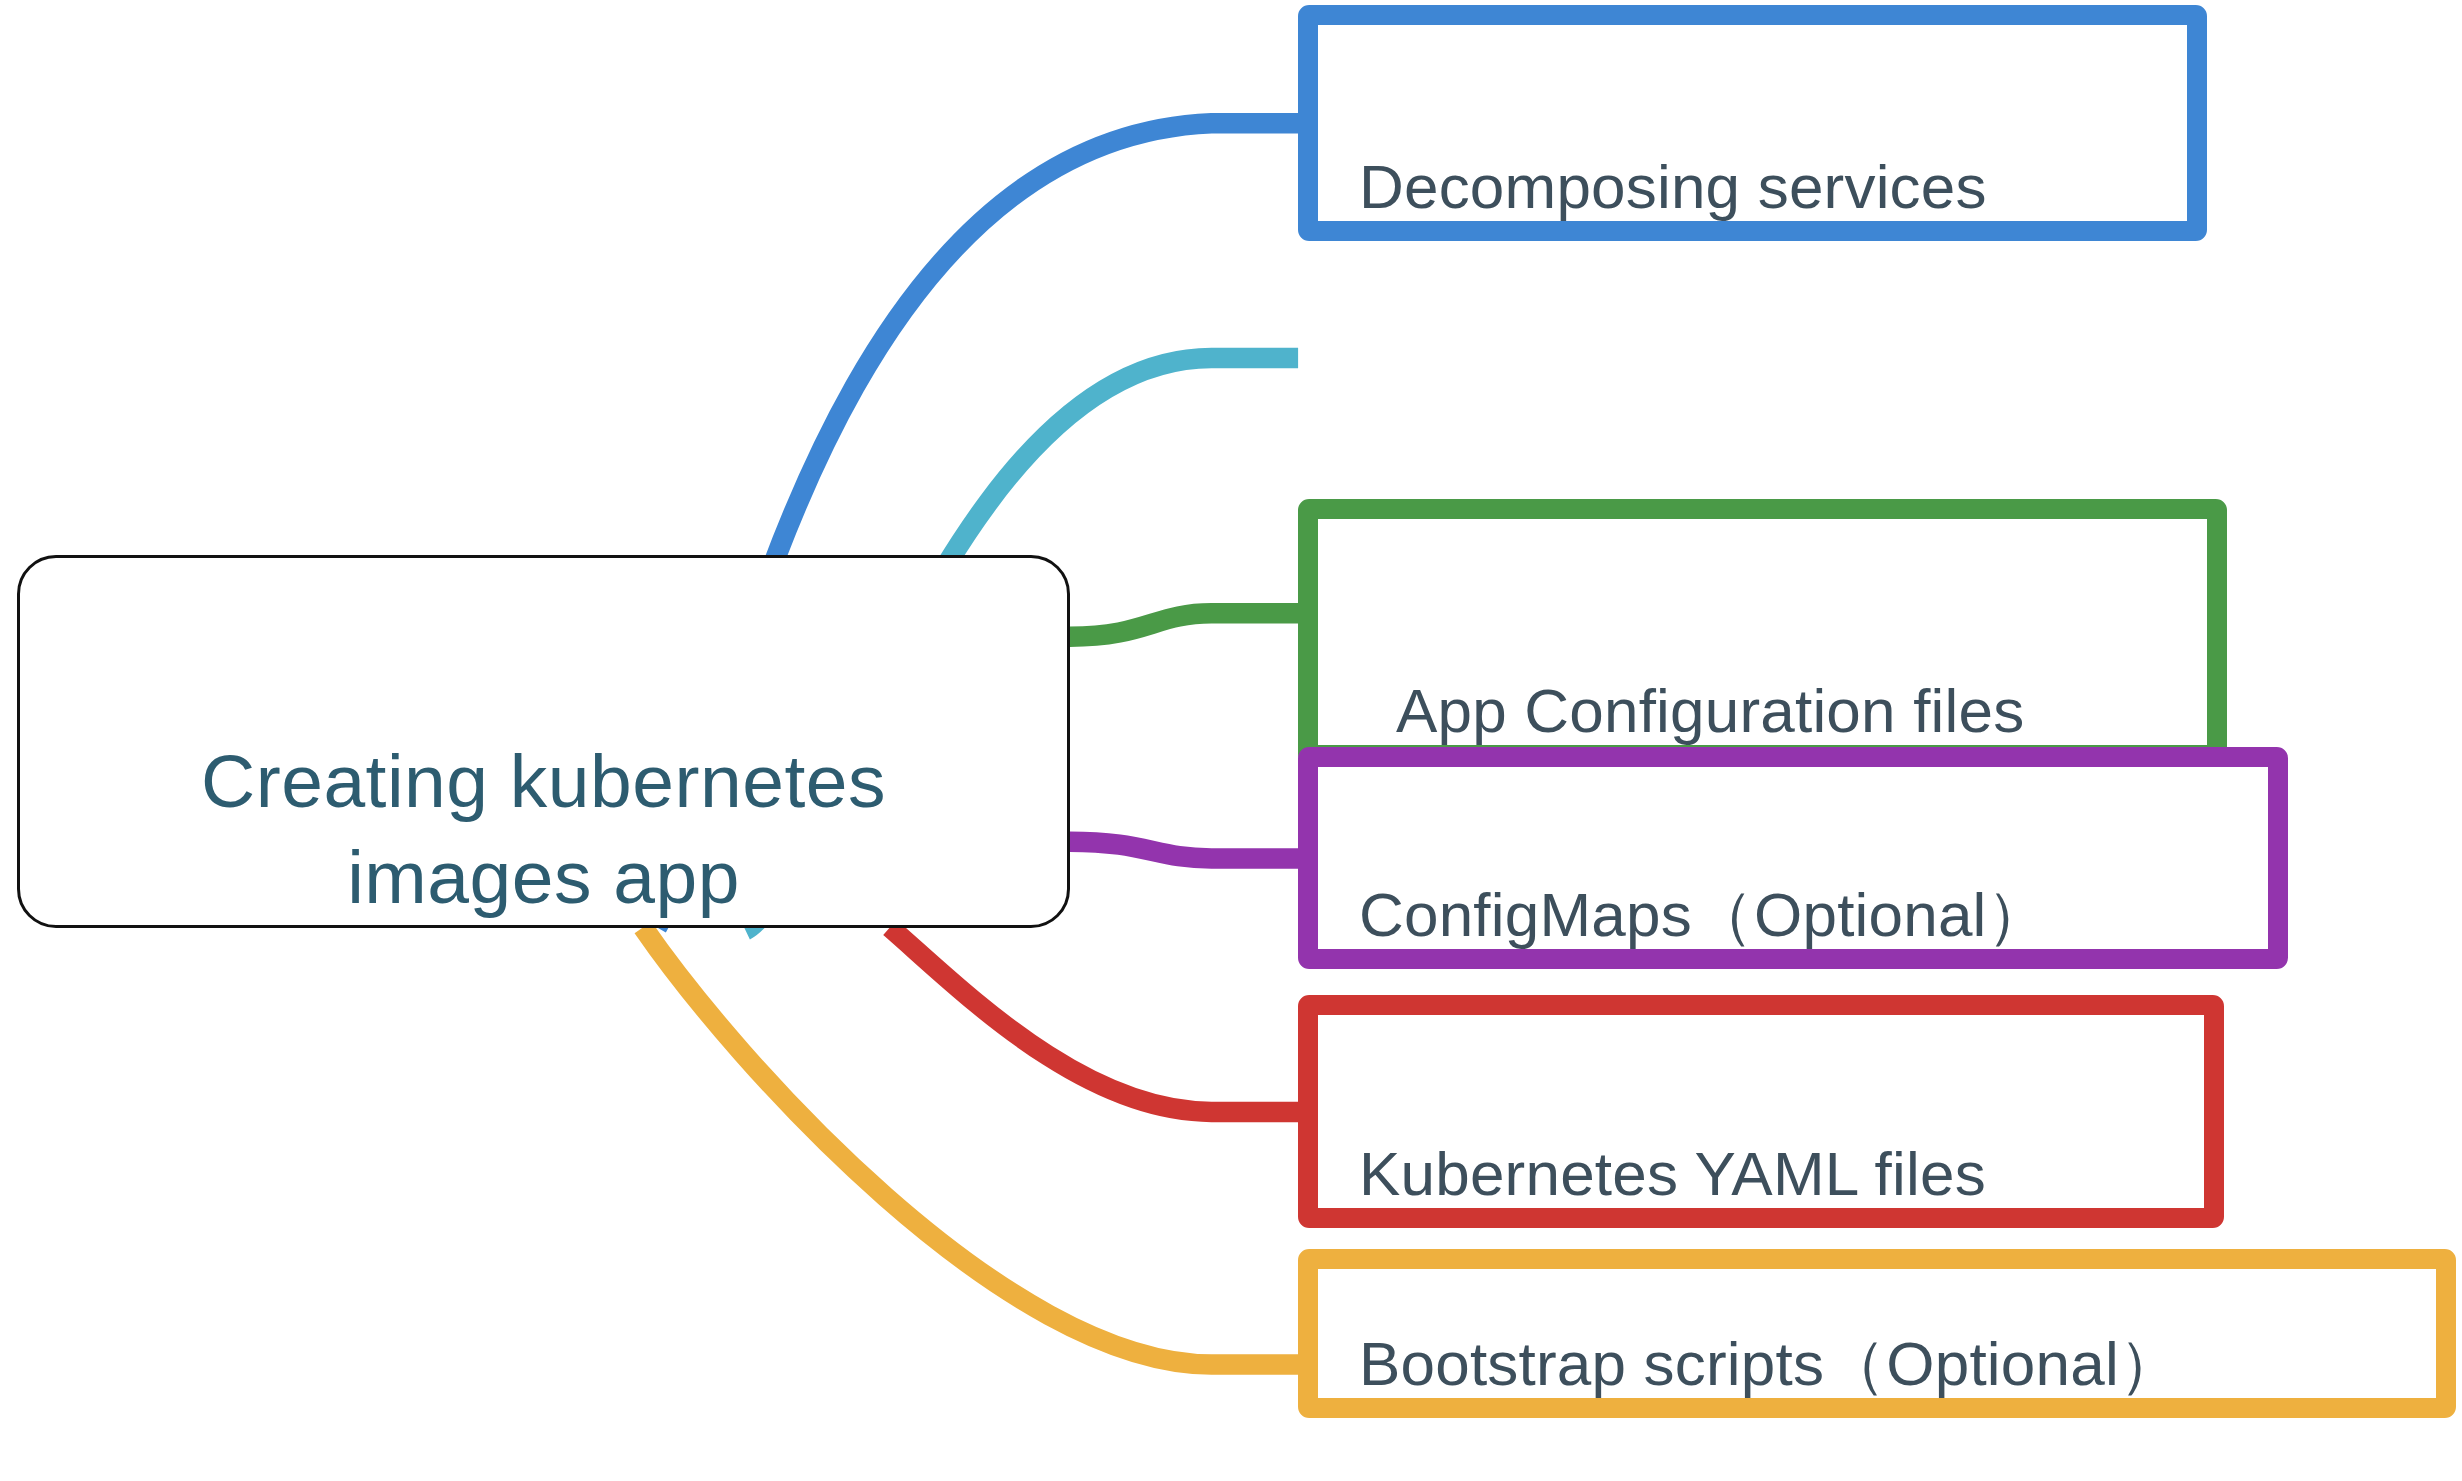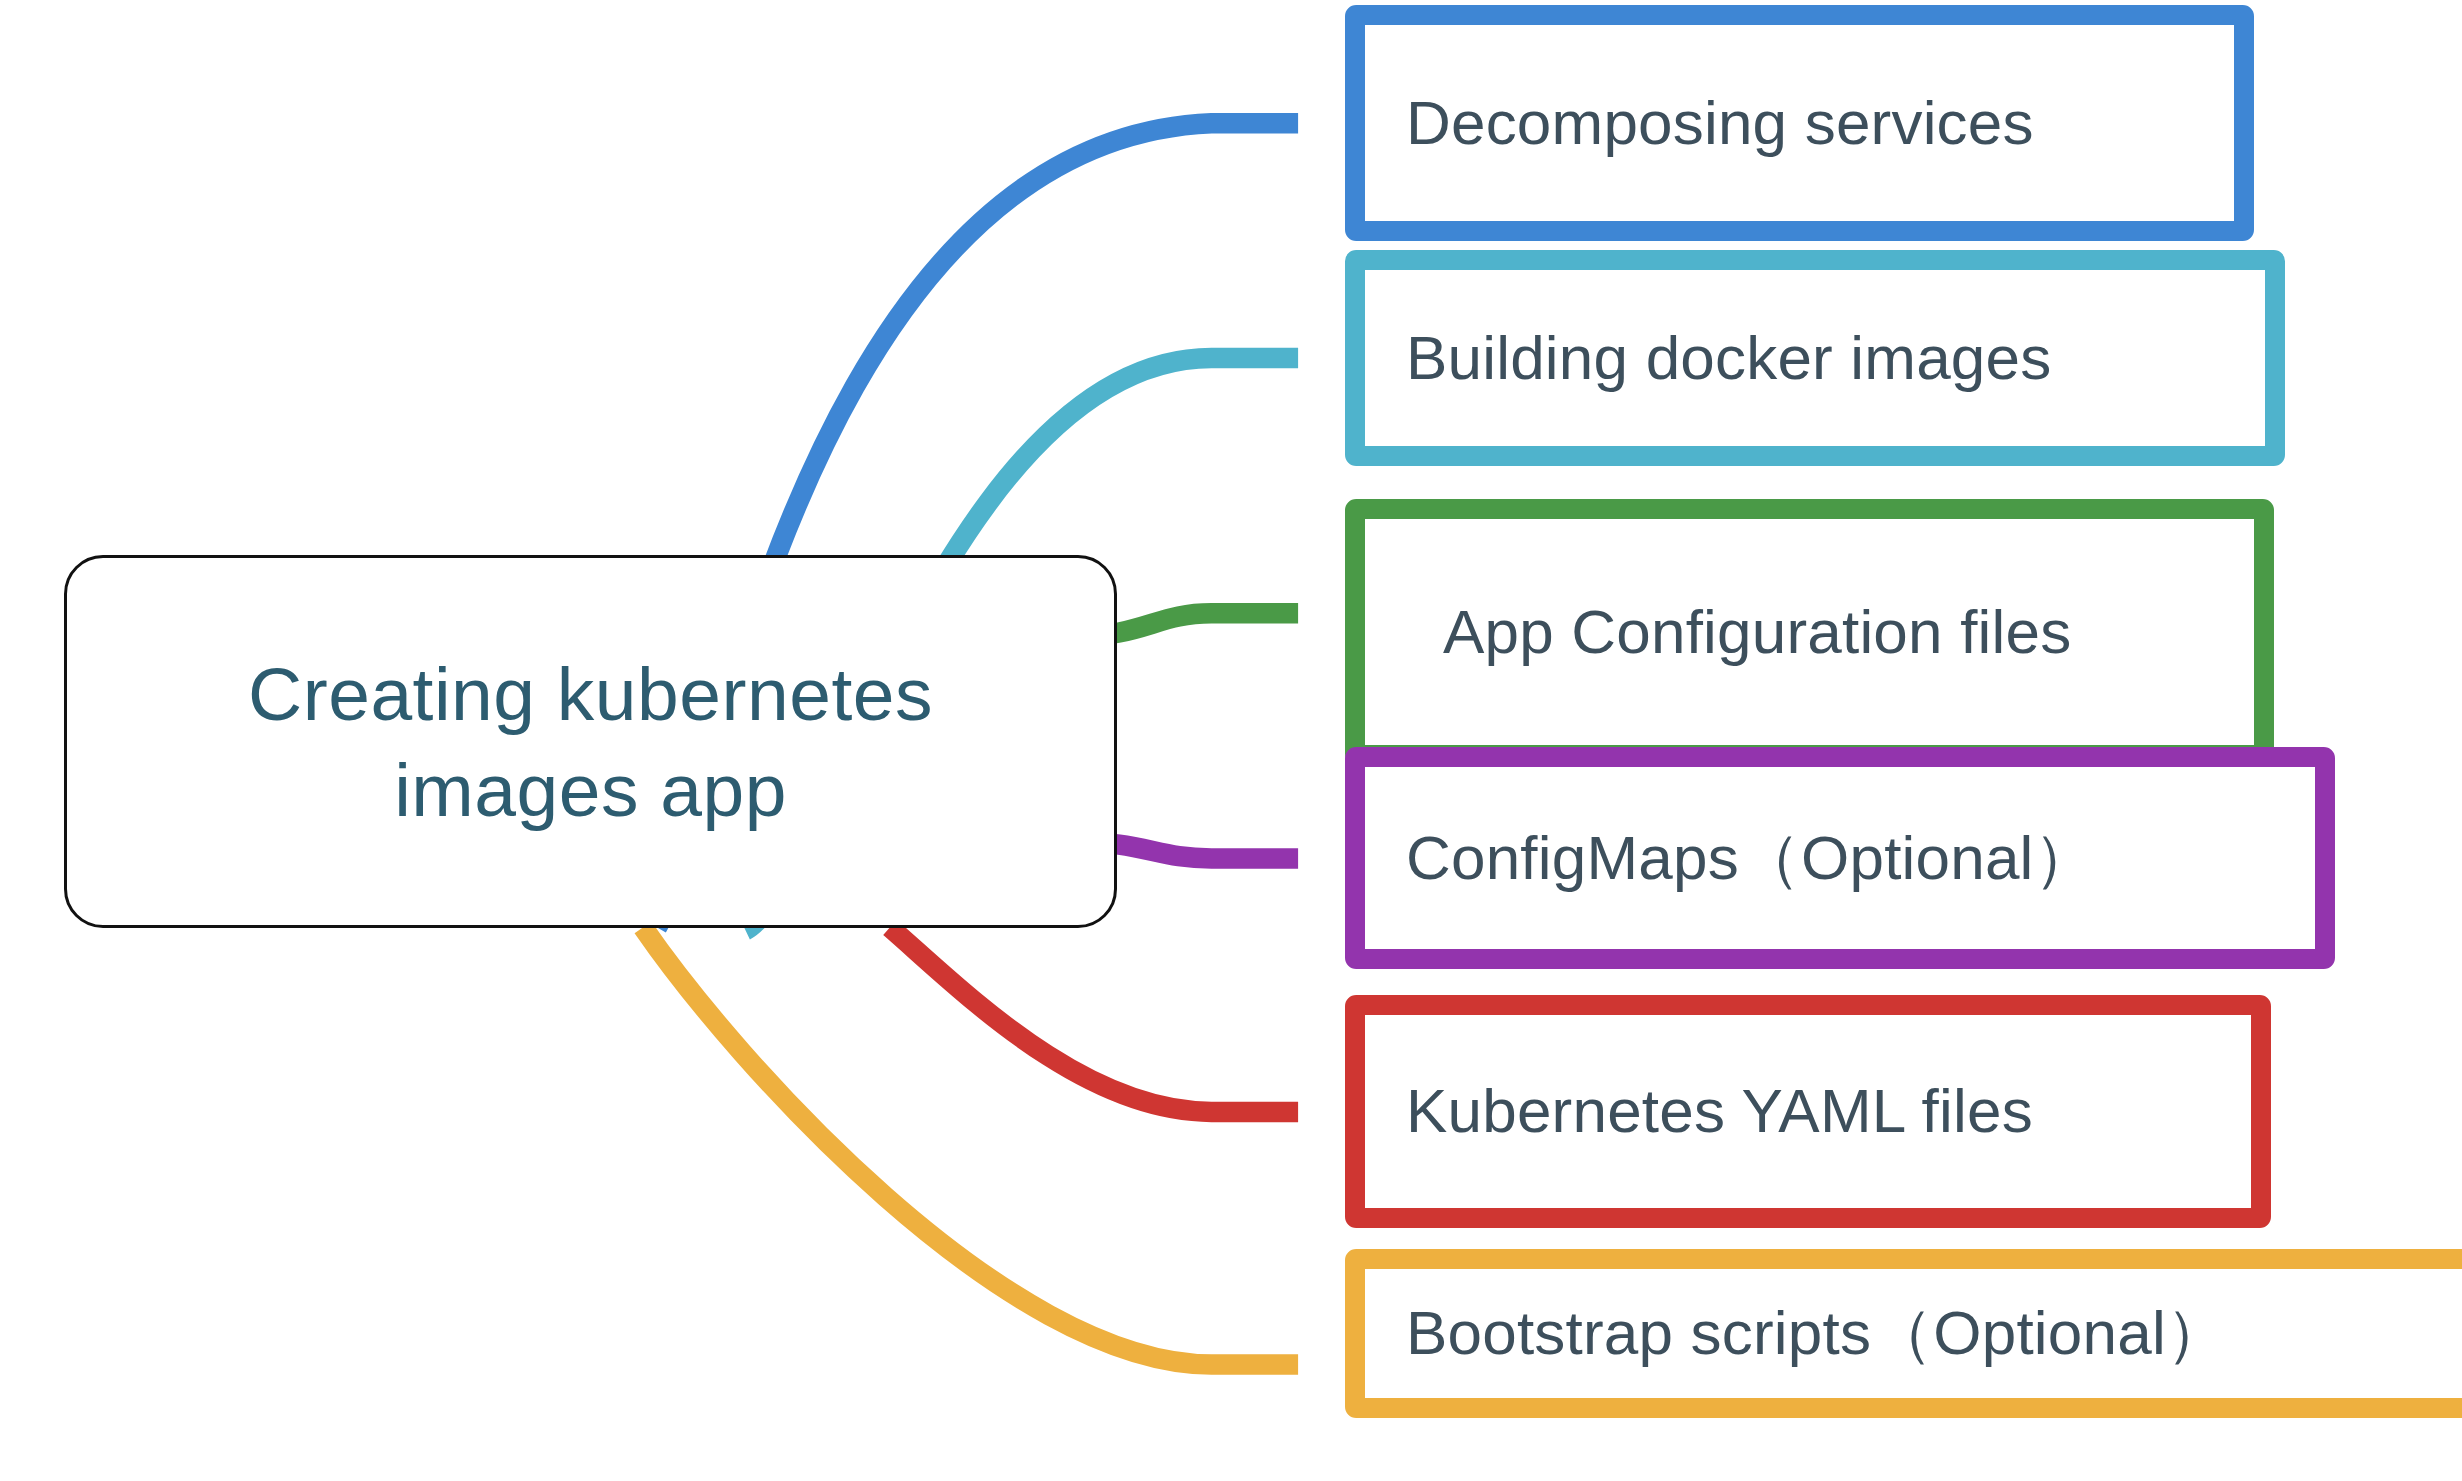--- a/index.html
+++ b/index.html
@@ -22,23 +22,22 @@
     left: 0;
     top: 0;
     width: 2462px;
     height: 1482px;
   }
   .node {
     position: absolute;
     box-sizing: border-box;
     background: #ffffff;
     display: flex;
-    align-items: center;
+    align-items: flex-end;
     z-index: 5;
-    margin-left: 47px;
   }
   .root-node {
     left: 17px;
     top: 555px;
     width: 1053px;
     height: 373px;
     border: 3.7px solid #111111;
     border-radius: 39px;
     justify-content: center;
   }
@@ -81,23 +80,20 @@
 
   <div class="node root-node" style="border-color: rgb(17, 17, 17); background: rgb(255, 255, 255);">
     <div class="root-label" style="color: rgb(45, 92, 112);">Creating kubernetes
 images app</div>
   </div>
 
   <div class="node child-node" id="child-0" style="left: 1298px; top: 4.7px; width: 909px; height: 236px; border-color: rgb(62, 134, 212);">
     <div class="child-label" style="color: rgb(61, 79, 92);">Decomposing services</div>
   </div>
 
-  <div class="node child-node" id="child-1" style="left: 1298px; top: 250px; width: 940px; height: 216px; border-color: rgb(79, 179, 204);">
-    <div class="child-label" style="color: rgb(61, 79, 92);">Building docker images</div>
-  </div>
 
   <div class="node child-node" id="child-2" style="left: 1298px; top: 499px; width: 929px; height: 266px; border-color: rgb(74, 154, 71); padding-left: 37px;">
     <div class="child-label" style="color: rgb(61, 79, 92);">App Configuration files</div>
   </div>
 
   <div class="node child-node" id="child-4" style="left: 1298px; top: 995px; width: 926px; height: 233px; border-color: rgb(207, 54, 50);">
     <div class="child-label" style="color: rgb(61, 79, 92);">Kubernetes YAML files</div>
   </div>
 
   <div class="node child-node" id="child-3" style="left: 1298px; top: 747px; width: 990px; height: 222px; border-color: rgb(147, 52, 173);">

